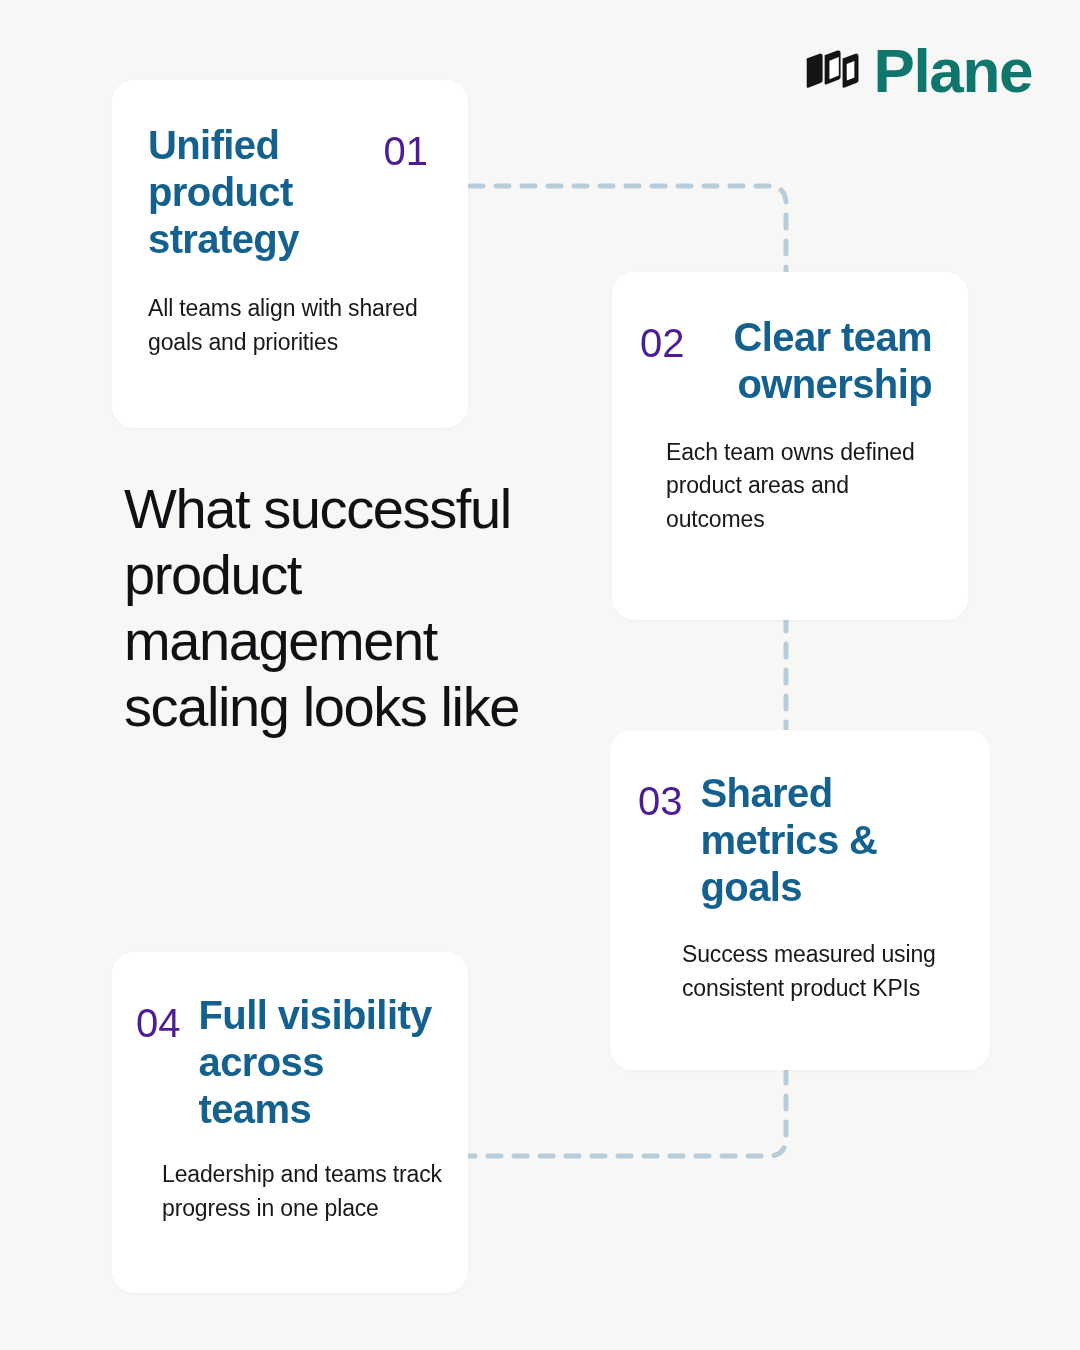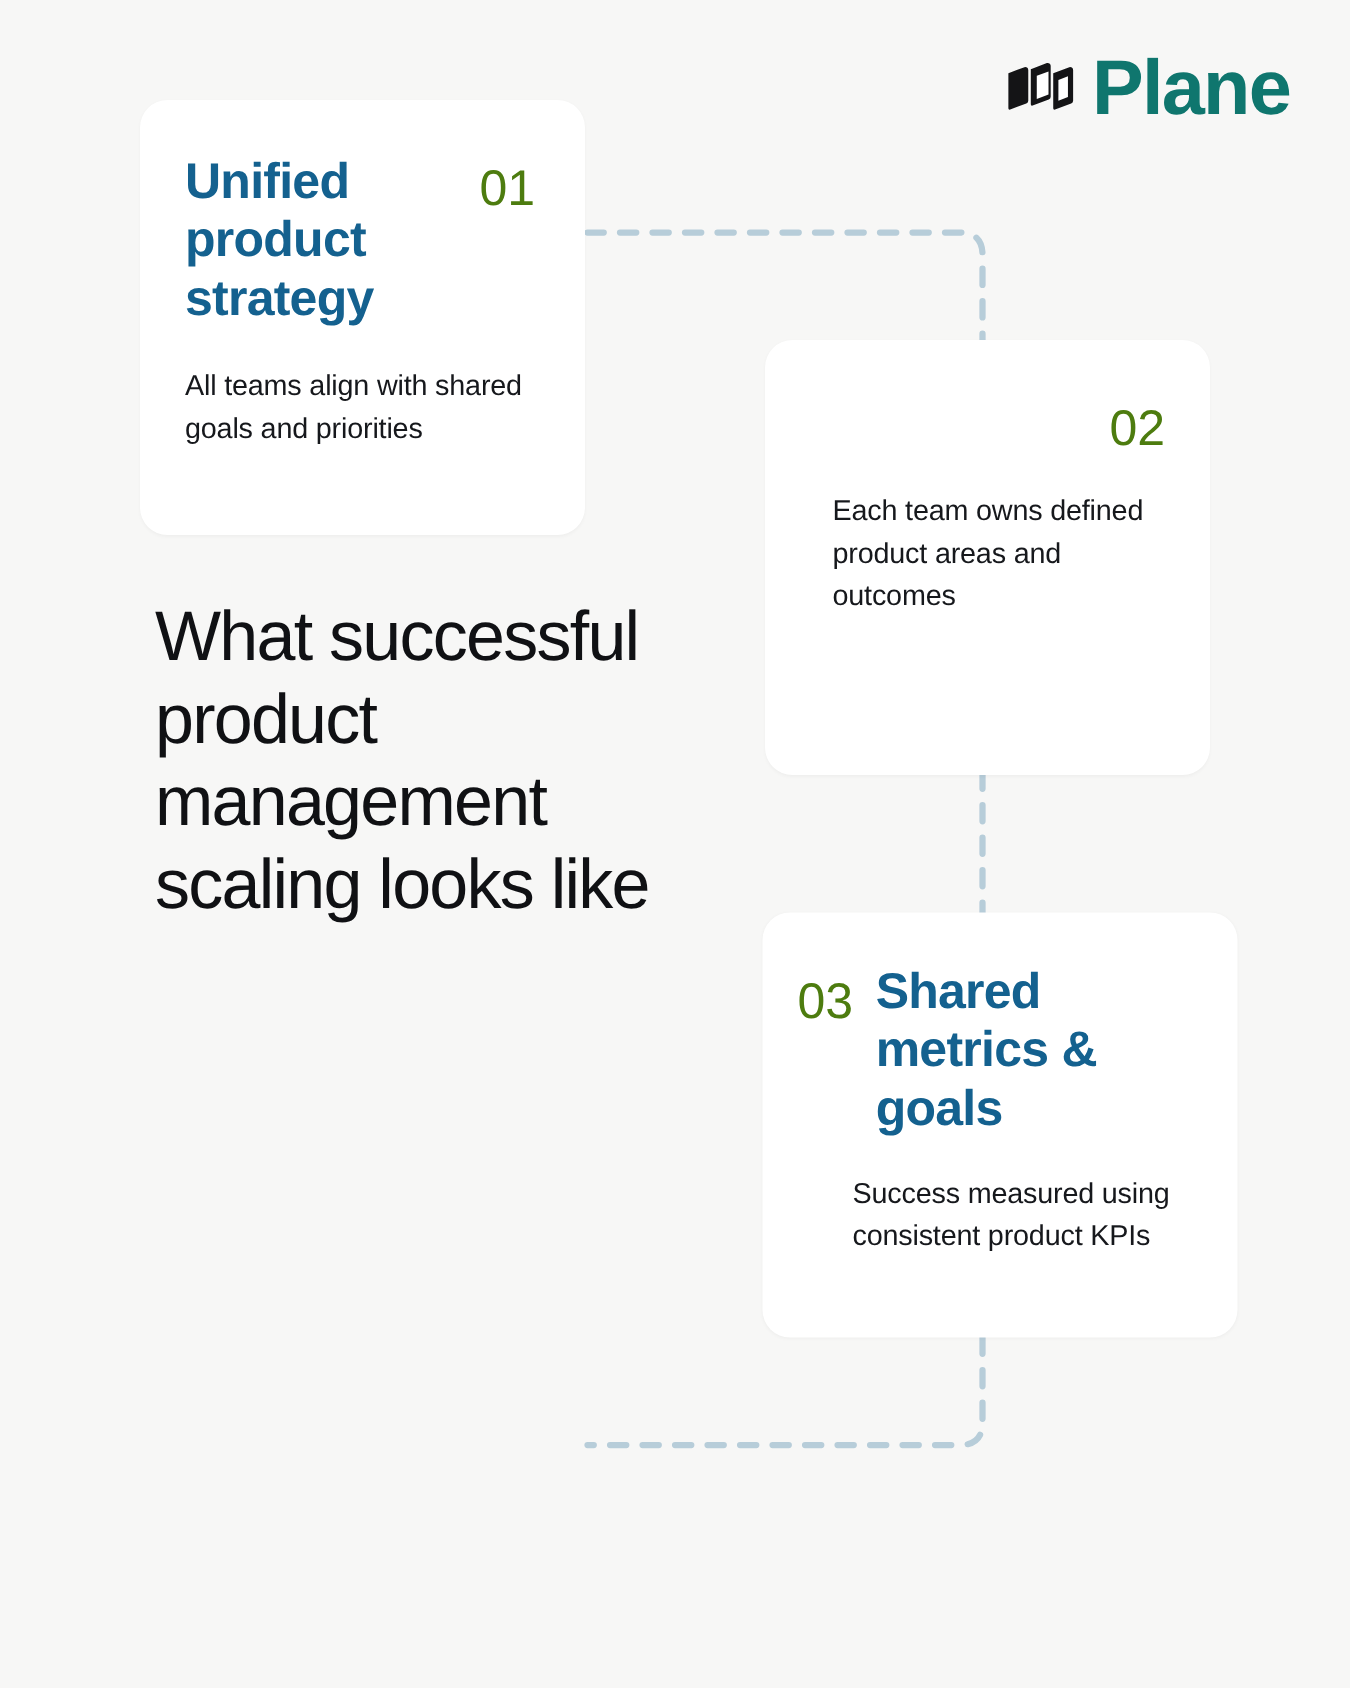--- a/index.html
+++ b/index.html
@@ -69,21 +69,21 @@
     box-shadow: 0 1px 3px rgba(20,30,40,0.035);
   }
 
   .card-head {
     display: flex;
     align-items: flex-start;
     gap: 18px;
     justify-content: center;
   }
   .card-num {
-    color: #4d7c0f;
+    color: #4c1d95;
     font-size: 40px;
     font-weight: 400;
     letter-spacing: 0px;
     line-height: 1.05;
     flex: none;
   }
   .card-title {
     color: #14618f;
     font-size: 40px;
     font-weight: 700;
@@ -172,28 +172,36 @@
     <div class="card-head">
       <div class="card-title">Unified product strategy</div>
       <div class="card-num">01</div>
     </div>
     <div class="card-body">All teams align with shared goals and priorities</div>
   </div>
 
   <div class="card" id="card-2">
     <div class="card-head">
       <div class="card-num">02</div>
+      <div class="card-title align-right">Clear team ownership</div>
     </div>
     <div class="card-body">Each team owns defined product areas and outcomes</div>
   </div>
 
   <div class="card" id="card-3">
     <div class="card-head">
       <div class="card-num">03</div>
       <div class="card-title">Shared metrics &amp; goals</div>
     </div>
     <div class="card-body">Success measured using consistent product KPIs</div>
   </div>
 
+  <div class="card" id="card-4">
+    <div class="card-head">
+      <div class="card-num">04</div>
+      <div class="card-title">Full visibility across teams</div>
+    </div>
+    <div class="card-body">Leadership and teams track progress in one place</div>
+  </div>
 
   <div class="headline">What successful product management scaling looks like</div>
 
 </div>
 
 </body></html>

